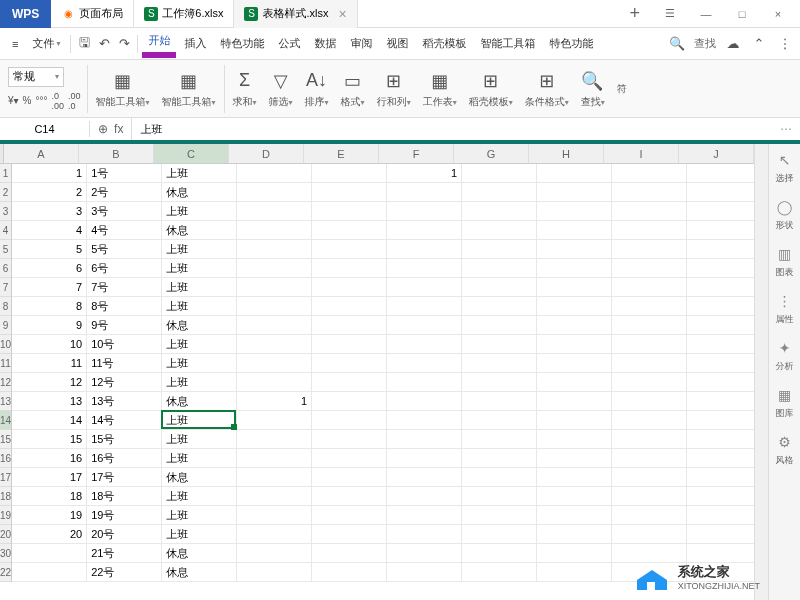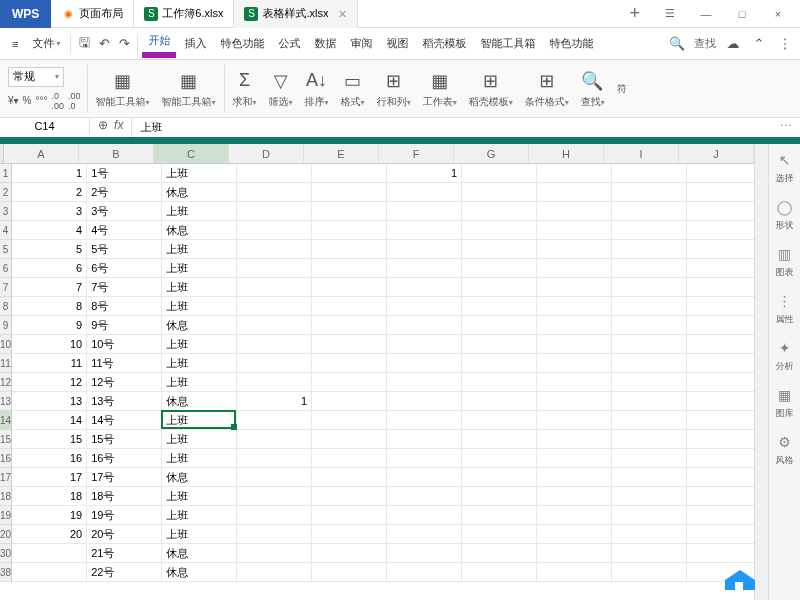--- a/index.html
+++ b/index.html
@@ -28,21 +28,21 @@
     .ribbon { height: 58px; background: #f9f9f9; display: flex; align-items: center; border-bottom: 1px solid #ddd; padding: 0 4px; font-size: 10px; }
     .ribbon-left { display: flex; flex-direction: column; gap: 4px; padding: 4px; }
     .ribbon-row { display: flex; align-items: center; gap: 4px; }
     .format-select { border: 1px solid #ccc; padding: 1px 4px; font-size: 11px; background: #fff; height: 20px; display: flex; align-items: center; min-width: 56px; }
     .ribbon-sep { width: 1px; height: 48px; background: #ddd; margin: 0 2px; }
     .ribbon-item { display: flex; flex-direction: column; align-items: center; gap: 2px; padding: 2px 6px; color: #555; }
     .ribbon-icon { width: 24px; height: 24px; display: flex; align-items: center; justify-content: center; font-size: 18px; color: #555; }
     .ribbon-label { font-size: 10px; color: #555; white-space: nowrap; }
     .dropdown-arrow { font-size: 8px; color: #888; }
     
-    .formula-bar { height: 26px; background: #fff; display: flex; align-items: flex-start; border-bottom: 7px solid #0f766e; }
+    .formula-bar { height: 26px; background: #fff; display: flex; align-items: center; border-bottom: 4px solid #0f766e; }
     .cell-ref { width: 90px; border-right: 1px solid #ddd; padding: 2px 8px; font-size: 11px; background: #fff; text-align: center; }
     .fx-icons { display: flex; align-items: center; gap: 6px; padding: 0 8px; }
     .fx-icon { color: #666; font-size: 12px; }
     .formula-input { flex: 1; padding: 2px 8px; font-size: 11px; background: #fff; border-left: 1px solid #ddd; height: 100%; display: flex; align-items: center; }
     .formula-bar-end { padding: 0 8px; color: #999; font-size: 12px; }
     
     .grid-area { display: flex; height: calc(600px - 28px - 32px - 58px - 26px); background: #fff; }
     .grid-main { flex: 1; overflow: hidden; position: relative; }
     .col-headers { display: flex; height: 20px; background: #f0f0f0; border-bottom: 1px solid #ccc; }
     .corner { width: 24px; background: #e8e8e8; border-right: 1px solid #ccc; }
@@ -195,21 +195,21 @@
     </div>
   <div class="ribbon-item">
       <span class="ribbon-label">符</span>
     </div>
 </div>
 
 <div class="formula-bar">
   <div class="cell-ref">C14</div>
   <div class="fx-icons">
     <span class="fx-icon">⊕</span>
-    <span class="fx-icon" style="font-style:italic">fx</span>
+    <span class="fx-icon" style="">fx</span>
   </div>
   <div class="formula-input">上班</div>
   <div class="formula-bar-end">⋯</div>
 </div>
 
 <div class="grid-area">
   <div class="grid-main">
     <div class="col-headers">
       <div class="corner"></div>
       <div id="col-headers-inner" style="display:flex">
@@ -241,21 +241,21 @@
           <div class="row-header">12</div>
           <div class="row-header">13</div>
           <div class="row-header active">14</div>
           <div class="row-header">15</div>
           <div class="row-header">16</div>
           <div class="row-header">17</div>
           <div class="row-header">18</div>
           <div class="row-header">19</div>
           <div class="row-header">20</div>
           <div class="row-header">30</div>
-          <div class="row-header">38</div>
+          <div class="row-header">22</div>
         </div>
       <div class="cells" id="cells">
         <div class="selected-cell-overlay" id="selection" style="left: 149px; top: 246px; width: 75px; height: 19px;">
           <div class="fill-handle"></div>
         </div>
       <div class="cell-row">
             <div class="cell right">1</div>
             <div class="cell">1号</div>
             <div class="cell">上班</div>
             <div class="cell right"></div>
@@ -552,13 +552,17 @@
         <span>风格</span>
       </div>
     </div>
 </div>
 
 <div class="watermark">
   <svg class="wm-logo" viewBox="0 0 40 30">
     <path d="M5 18 L20 8 L35 18 L35 28 L5 28 Z" fill="#2196f3"></path>
     <rect x="15" y="20" width="8" height="8" fill="#fff"></rect>
   </svg>
+  <div class="wm-text">
+    <span class="wm-title">系统之家</span>
+    <span class="wm-url">XITONGZHIJIA.NET</span>
+  </div>
 </div>
 
 </body></html>

